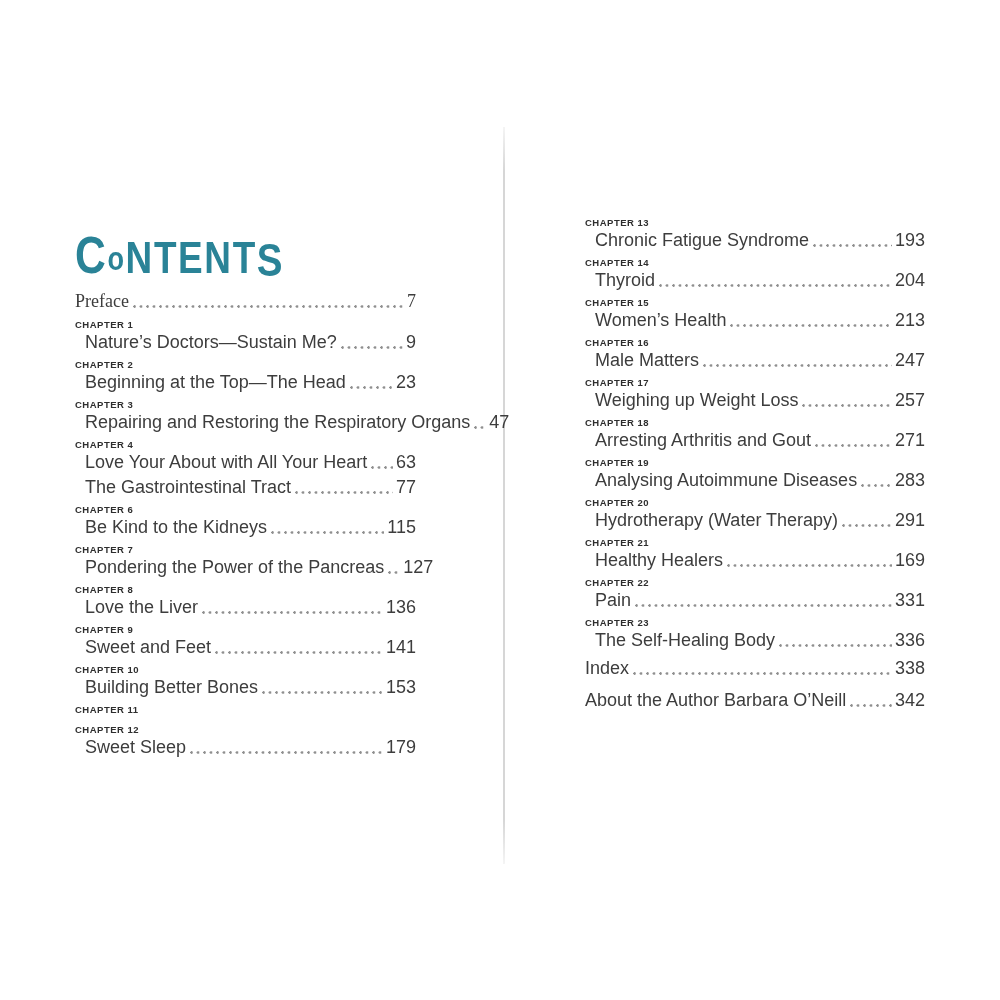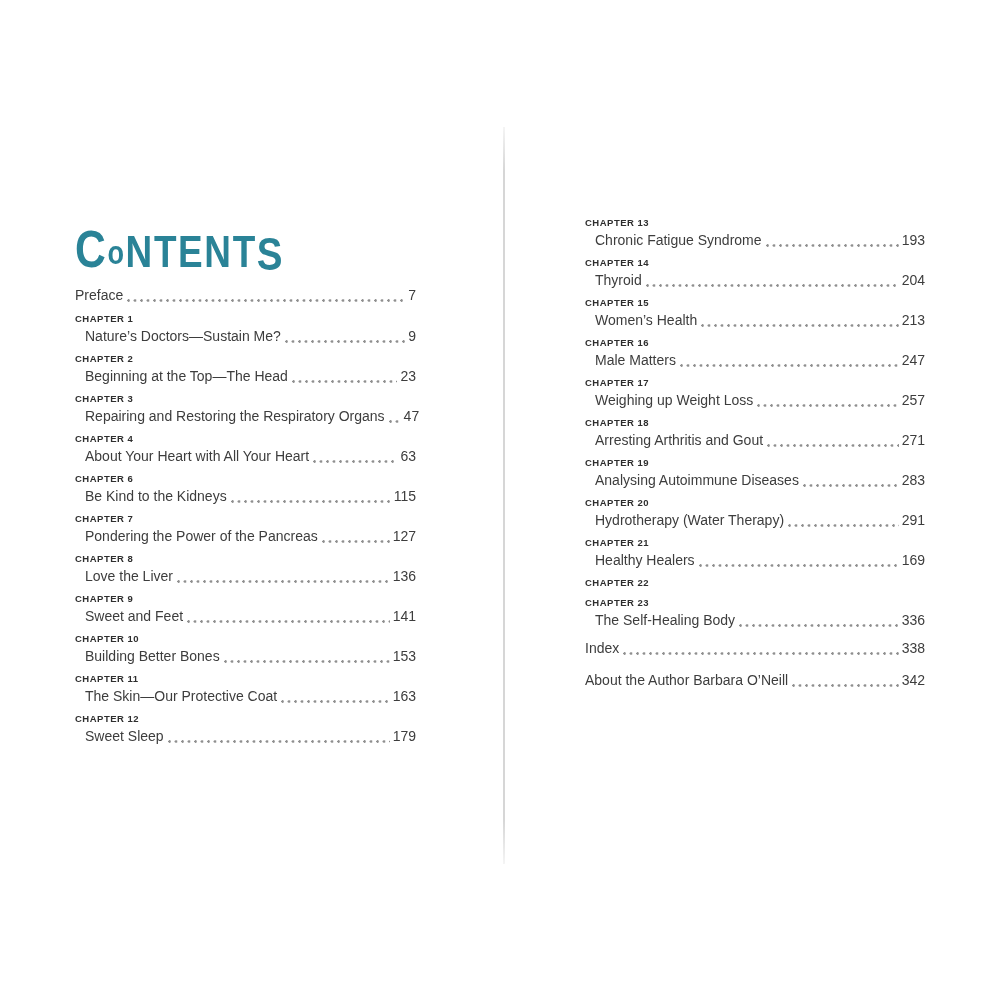--- a/index.html
+++ b/index.html
@@ -12,21 +12,21 @@
   *{margin:0;padding:0;box-sizing:border-box;}
   html,body{width:1000px;height:1000px;background:#ffffff;overflow:hidden;}
   body{font-family:"Liberation Sans",sans-serif;color:var(--text);position:relative;}
 
   .divider{
     position:absolute;left:503px;top:127px;width:2px;height:737px;
     background:linear-gradient(180deg,rgba(214,214,214,.25),var(--divider) 6%,var(--divider) 94%,rgba(214,214,214,.25));
   }
 
   .col{position:absolute;}
-  .col-left{left:75px;top:224px;width:341px;}
+  .col-left{left:75px;top:230px;width:341px;}
   .col-right{left:585px;top:217px;width:340px;}
 
   .toc-title{
     color:var(--accent);
     font-weight:bold;
     line-height:50px;
     height:52px;
     letter-spacing:2px;
     transform:scaleX(.82);
     transform-origin:left center;
@@ -37,33 +37,33 @@
   .tl:nth-child(1){font-size:52px;}
   .tl:nth-child(2){font-size:33px;vertical-align:3px;}
   .tl:nth-child(n+3){font-size:45px;}
   .tl:nth-child(8){font-size:47px;display:inline-block;transform:translateY(3px);}
 
   .entry{margin-bottom:8px;}
   .chapter-label{
     font-size:9.5px;font-weight:bold;color:var(--label);
     letter-spacing:.5px;line-height:12px;margin-bottom:3px;
   }
-  .row{display:flex;align-items:baseline;line-height:17px;font-size:14px;}
+  .row{display:flex;align-items:baseline;line-height:17px;font-size:18px;}
   .entry-title{white-space:nowrap;color:var(--text);}
   .indent{padding-left:10px;}
   .leader{
     flex:1 1 auto;height:3px;align-self:flex-end;
     margin:0 3px 2px 4px;
     background-image:radial-gradient(circle at 1.5px 1.5px,var(--dots) 1.1px,transparent 1.5px);
     background-size:6.5px 3px;background-repeat:repeat-x;
     min-width:12px;
   }
   .pagenum{white-space:nowrap;color:var(--text);}
 
-  #left-front .entry{margin-bottom:9px;}
+  #left-front .entry{margin-bottom:9px;font-family:Liberation Serif, serif;}
   #right-back{margin-top:11px;text-align:right;}
   #right-back .entry{margin-bottom:15px;}
 </style>
 </head>
 <body>
 
 <div class="page">
   <div class="divider"></div>
 
   <div class="col col-left">
@@ -101,27 +101,32 @@
     <div class="row">
       <span class="entry-title indent">Repairing and Restoring the Respiratory Organs</span>
       <span class="leader"></span>
       <span class="pagenum">47</span>
     </div>
   </div>
 
   <div class="entry">
     <div class="chapter-label">CHAPTER 4</div>
     <div class="row">
-      <span class="entry-title indent">About Your Heart with All Your Heart</span>
+      <span class="entry-title indent">Love Your About with All Your Heart</span>
       <span class="leader"></span>
       <span class="pagenum">63</span>
     </div>
   </div>
 
   <div class="entry">
+    <div class="row">
+      <span class="entry-title indent">The Gastrointestinal Tract</span>
+      <span class="leader"></span>
+      <span class="pagenum">77</span>
+    </div>
   </div>
 
   <div class="entry">
     <div class="chapter-label">CHAPTER 6</div>
     <div class="row">
       <span class="entry-title indent">Be Kind to the Kidneys</span>
       <span class="leader"></span>
       <span class="pagenum">115</span>
     </div>
   </div>
@@ -157,25 +162,20 @@
     <div class="chapter-label">CHAPTER 10</div>
     <div class="row">
       <span class="entry-title indent">Building Better Bones</span>
       <span class="leader"></span>
       <span class="pagenum">153</span>
     </div>
   </div>
 
   <div class="entry">
     <div class="chapter-label">CHAPTER 11</div>
-    <div class="row">
-      <span class="entry-title indent">The Skin—Our Protective Coat</span>
-      <span class="leader"></span>
-      <span class="pagenum">163</span>
-    </div>
   </div>
 
   <div class="entry">
     <div class="chapter-label">CHAPTER 12</div>
     <div class="row">
       <span class="entry-title indent">Sweet Sleep</span>
       <span class="leader"></span>
       <span class="pagenum">179</span>
     </div>
   </div>
@@ -260,20 +260,25 @@
     <div class="chapter-label">CHAPTER 21</div>
     <div class="row">
       <span class="entry-title indent">Healthy Healers</span>
       <span class="leader"></span>
       <span class="pagenum">169</span>
     </div>
   </div>
 
   <div class="entry">
     <div class="chapter-label">CHAPTER 22</div>
+    <div class="row">
+      <span class="entry-title indent">Pain</span>
+      <span class="leader"></span>
+      <span class="pagenum">331</span>
+    </div>
   </div>
 
   <div class="entry">
     <div class="chapter-label">CHAPTER 23</div>
     <div class="row">
       <span class="entry-title indent">The Self-Healing Body</span>
       <span class="leader"></span>
       <span class="pagenum">336</span>
     </div>
   </div>

